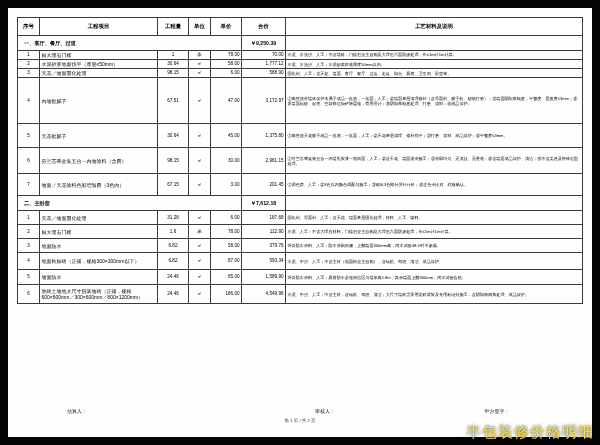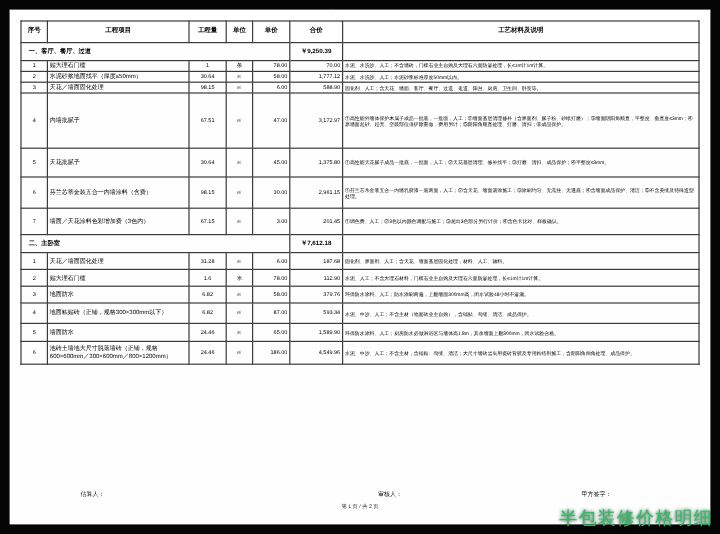--- a/index.html
+++ b/index.html
@@ -102,21 +102,21 @@
     text-align: center;
     font-size: 4.4px;
     margin-top: 4px;
     color: #333;
   }
   .watermark {
     position: absolute;
     right: 6px;
     bottom: 3px;
     font-size: 15px;
-    color: #22c55e;
+    color: #fde047;
     font-family: "Liberation Serif", serif;
     letter-spacing: 1px;
     text-shadow: 0 0 3px rgba(0,0,0,0.9);
   }
 </style>
 </head>
 <body>
 
 <div class="stars"></div>
 

